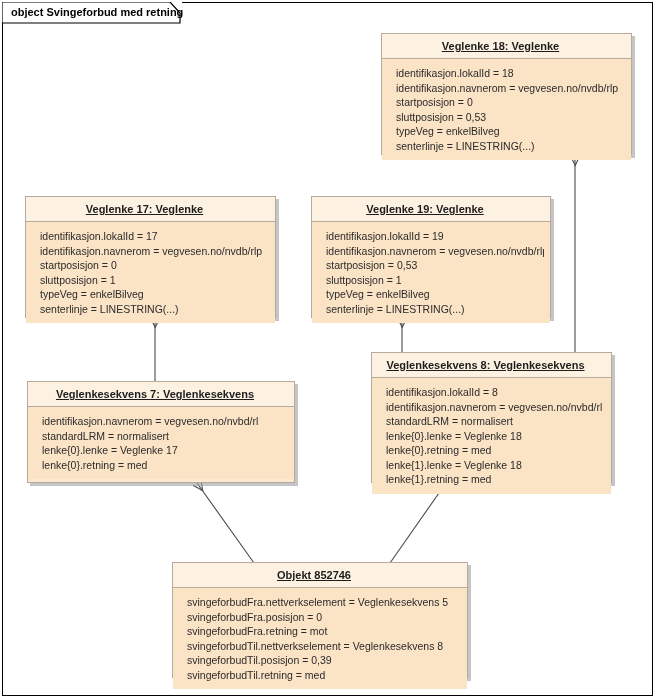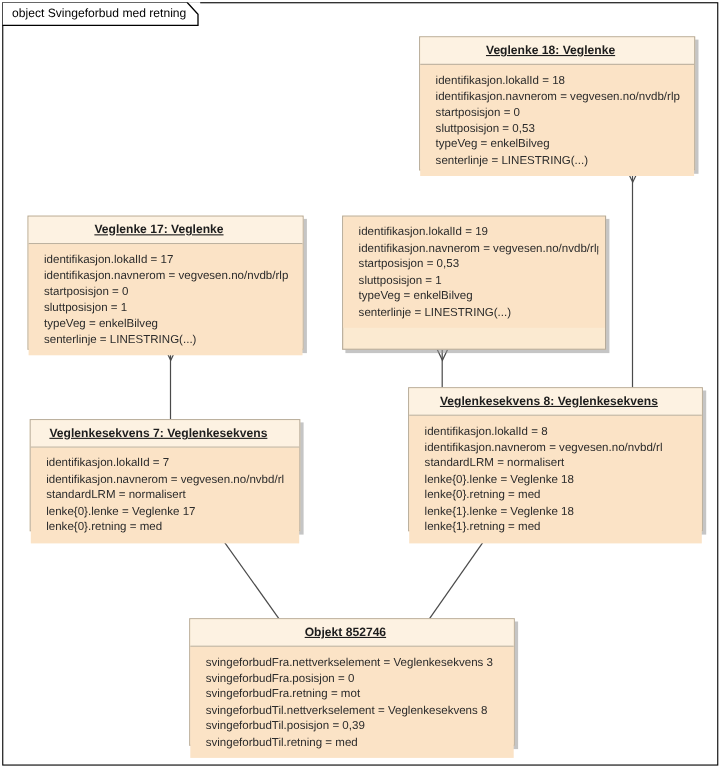--- a/index.html
+++ b/index.html
@@ -44,21 +44,21 @@
     z-index: 4;
   }
   .frame-tab-svg {
     display: block;
   }
   .frame-tab-text {
     position: absolute;
     left: 9px;
     top: 3px;
     font-size: 11px;
-    font-weight: normal;
+    font-weight: bold;
     color: #000000;
     white-space: nowrap;
     line-height: 15px;
     letter-spacing: 0px;
   }
 
   
   .obj {
     position: absolute;
     box-sizing: border-box;
@@ -170,64 +170,66 @@
       <div class="obj-attr">identifikasjon.lokalId = 17</div>
       <div class="obj-attr">identifikasjon.navnerom = vegvesen.no/nvdb/rlp</div>
       <div class="obj-attr">startposisjon = 0</div>
       <div class="obj-attr">sluttposisjon = 1</div>
       <div class="obj-attr">typeVeg = enkelBilveg</div>
       <div class="obj-attr">senterlinje = LINESTRING(...)</div>
     </div>
   </div>
 
   <div class="obj" id="box-veglenke19" style="left:311px; top:196px; width:240px; height:122px;">
+    <div class="obj-title">
+      <span class="u">Veglenke 19: Veglenke</span>
+    </div>
     <div class="obj-body">
       <div class="obj-attr">identifikasjon.lokalId = 19</div>
       <div class="obj-attr">identifikasjon.navnerom = vegvesen.no/nvdb/rlp</div>
       <div class="obj-attr">startposisjon = 0,53</div>
       <div class="obj-attr">sluttposisjon = 1</div>
       <div class="obj-attr">typeVeg = enkelBilveg</div>
       <div class="obj-attr">senterlinje = LINESTRING(...)</div>
     </div>
   </div>
 
-  <div class="obj" id="box-veglenkesekvens8" style="left:371px; top:352px; width:268px; height:131px;">
+  <div class="obj" id="box-veglenkesekvens8" style="left:371px; top:352px; width:241px; height:131px;">
     <div class="obj-title">
       <span class="u">Veglenkesekvens 8: Veglenkesekvens</span>
     </div>
     <div class="obj-body">
       <div class="obj-attr">identifikasjon.lokalId = 8</div>
       <div class="obj-attr">identifikasjon.navnerom = vegvesen.no/nvbd/rl</div>
       <div class="obj-attr">standardLRM = normalisert</div>
       <div class="obj-attr">lenke{0}.lenke = Veglenke 18</div>
       <div class="obj-attr">lenke{0}.retning = med</div>
       <div class="obj-attr">lenke{1}.lenke = Veglenke 18</div>
       <div class="obj-attr">lenke{1}.retning = med</div>
     </div>
   </div>
 
-  <div class="obj" id="box-veglenkesekvens7" style="left:27px; top:381px; width:246px; height:102px;">
+  <div class="obj" id="box-veglenkesekvens7" style="left:27px; top:381px; width:268px; height:102px;">
     <div class="obj-title">
       <span class="u">Veglenkesekvens 7: Veglenkesekvens</span>
     </div>
     <div class="obj-body">
-      <div class="obj-attr">identifikasjon.lokalId = 7</div>
       <div class="obj-attr">identifikasjon.navnerom = vegvesen.no/nvbd/rl</div>
       <div class="obj-attr">standardLRM = normalisert</div>
       <div class="obj-attr">lenke{0}.lenke = Veglenke 17</div>
       <div class="obj-attr">lenke{0}.retning = med</div>
     </div>
   </div>
 
   <div class="obj" id="box-objekt852746" style="left:172px; top:562px; width:296px; height:116px;">
     <div class="obj-title">
       <span class="u">Objekt 852746</span>
     </div>
     <div class="obj-body">
-      <div class="obj-attr">svingeforbudFra.nettverkselement = Veglenkesekvens 3</div>
+      <div class="obj-attr">svingeforbudFra.nettverkselement = Veglenkesekvens 5</div>
       <div class="obj-attr">svingeforbudFra.posisjon = 0</div>
       <div class="obj-attr">svingeforbudFra.retning = mot</div>
       <div class="obj-attr">svingeforbudTil.nettverkselement = Veglenkesekvens 8</div>
       <div class="obj-attr">svingeforbudTil.posisjon = 0,39</div>
       <div class="obj-attr">svingeforbudTil.retning = med</div>
     </div>
   </div>
 
 </div>
 

